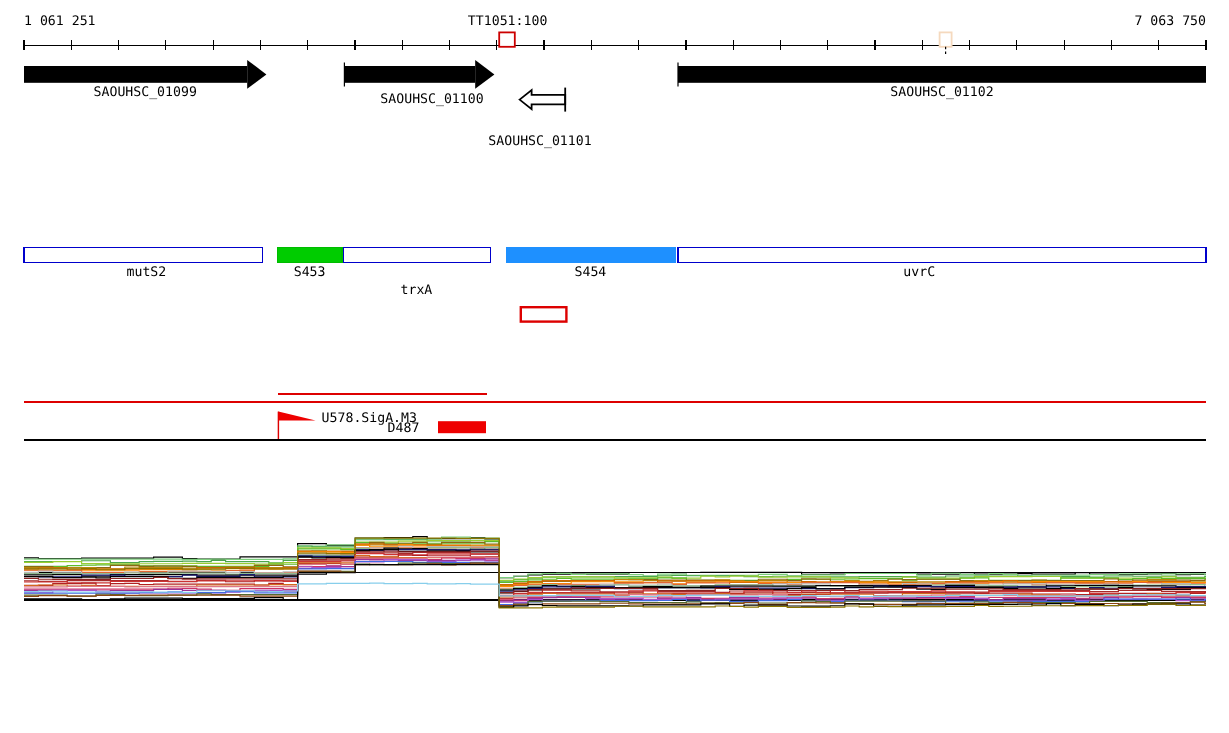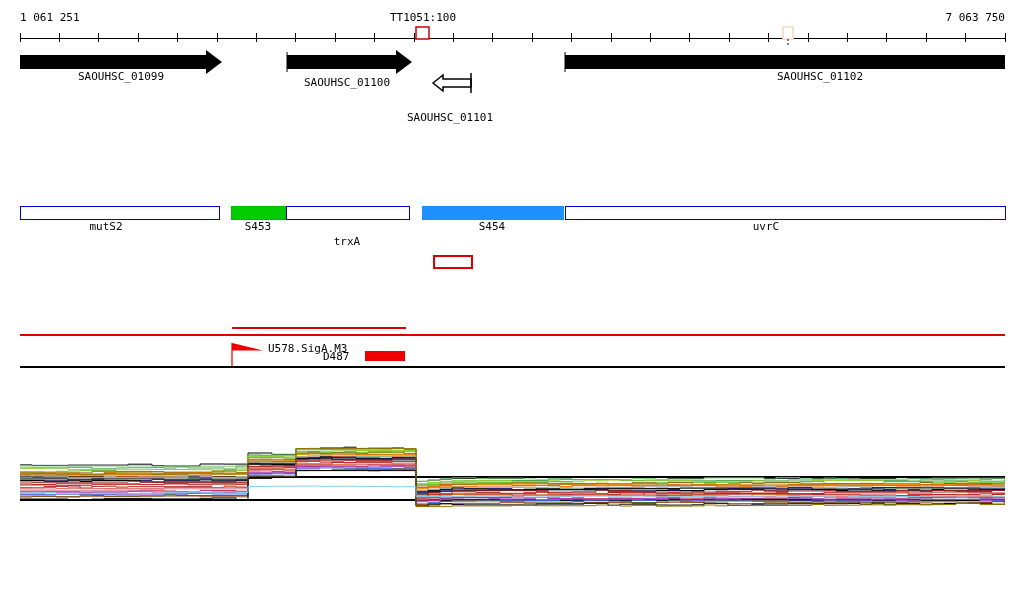--- a/index.html
+++ b/index.html
@@ -124,25 +124,25 @@
       <path d="M20 577.0L32 577.0L32 577.0L44 577.0L44 577.5L56 577.5L56 577.5L68 577.5L68 577.4L80 577.4L80 577.4L92 577.4L92 577.4L104 577.4L104 577.4L116 577.4L116 577.4L128 577.4L128 577.4L140 577.4L140 576.4L152 576.4L152 577.5L164 577.5L164 577.5L176 577.5L176 577.5L188 577.5L188 577.5L200 577.5L200 576.8L212 576.8L212 576.8L224 576.8L224 576.8L236 576.8L236 577.2L248 577.2L248 577.2L260 577.2L260 577.1L272 577.1L272 565.3L284 565.3L284 564.2L296 564.2L296 563.1L308 563.1L308 562.3L320 562.3L320 562.5L332 562.5L332 562.6L344 562.6L344 562.7L356 562.7L356 562.9L368 562.9L368 563.0L380 563.0L380 563.2L392 563.2L392 571.8L404 571.8L404 576.6L416 576.6L416 576.5L428 576.5L428 576.5L440 576.5L440 576.5L452 576.5L452 576.5L464 576.5L464 576.4L476 576.4L476 576.1L488 576.1L488 577.6L500 577.6L500 577.6L512 577.6L512 577.6L524 577.6L524 577.6L536 577.6L536 577.5L548 577.5L548 577.5L560 577.5L560 577.5L572 577.5L572 575.8L584 575.8L584 575.8L596 575.8L596 575.7L608 575.7L608 575.7L620 575.7L620 575.7L632 575.7L632 575.7L644 575.7L644 577.4L656 577.4L656 577.4L668 577.4L668 577.3L680 577.3L680 577.3L692 577.3L692 577.3L704 577.3L704 577.3L716 577.3L716 577.3L728 577.3L728 577.2L740 577.2L740 577.2L752 577.2L752 577.2L764 577.2L764 576.8L776 576.8L776 576.9L788 576.9L788 576.8L800 576.8L800 576.7L812 576.7L812 576.7L824 576.7L824 576.7L836 576.7L836 576.9L848 576.9L848 576.8L860 576.8L860 575.4L872 575.4L872 575.7L884 575.7L884 575.7L896 575.7L896 575.7L908 575.7L908 575.3L920 575.3L920 575.3L932 575.3L932 576.6L944 576.6L944 576.6L956 576.6L956 576.6L968 576.6L968 576.5L980 576.5L980 576.5L992 576.5L992 576.0L1004 576.0L1004 576.0L1005 576.0" fill="none" stroke="#8b6342" stroke-width="1"></path>
       <path d="M20 574.0L32 574.0L32 574.3L44 574.3L44 574.3L56 574.3L56 574.3L68 574.3L68 574.3L80 574.3L80 574.3L92 574.3L92 574.3L104 574.3L104 574.8L116 574.8L116 574.8L128 574.8L128 574.4L140 574.4L140 574.4L152 574.4L152 573.8L164 573.8L164 573.8L176 573.8L176 573.8L188 573.8L188 573.8L200 573.8L200 574.1L212 574.1L212 574.1L224 574.1L224 573.9L236 573.9L236 574.5L248 574.5L248 574.5L260 574.5L260 574.5L272 574.5L272 574.5L284 574.5L284 574.5L296 574.5L296 574.8L308 574.8L308 574.3L320 574.3L320 574.7L332 574.7L332 574.7L344 574.7L344 574.5L356 574.5L356 574.5L368 574.5L368 573.1L380 573.1L380 573.1L392 573.1L392 573.3L404 573.3L404 574.1L416 574.1L416 574.1L428 574.1L428 574.1L440 574.1L440 573.4L452 573.4L452 573.9L464 573.9L464 573.5L476 573.5L476 573.5L488 573.5L488 573.1L500 573.1L500 573.1L512 573.1L512 573.1L524 573.1L524 568.5L536 568.5L536 568.5L548 568.5L548 568.5L560 568.5L560 573.5L572 573.5L572 573.3L584 573.3L584 574.2L596 574.2L596 573.9L608 573.9L608 573.4L620 573.4L620 573.4L632 573.4L632 573.4L644 573.4L644 574.9L656 574.9L656 574.9L668 574.9L668 574.9L680 574.9L680 574.9L692 574.9L692 574.9L704 574.9L704 573.8L716 573.8L716 574.1L728 574.1L728 573.3L740 573.3L740 573.8L752 573.8L752 573.7L764 573.7L764 573.7L776 573.7L776 573.7L788 573.7L788 573.2L800 573.2L800 574.8L812 574.8L812 573.8L824 573.8L824 573.8L836 573.8L836 574.5L848 574.5L848 573.4L860 573.4L860 573.4L872 573.4L872 573.4L884 573.4L884 573.7L896 573.7L896 573.7L908 573.7L908 573.5L920 573.5L920 573.2L932 573.2L932 573.4L944 573.4L944 573.4L956 573.4L956 573.4L968 573.4L968 573.4L980 573.4L980 573.4L992 573.4L992 573.4L1004 573.4L1004 573.4L1005 573.4" fill="none" stroke="#000000" stroke-width="1"></path>
       <path d="M20 587.7L32 587.7L32 589.5L44 589.5L44 591.1L56 591.1L56 592.5L68 592.5L68 592.6L80 592.6L80 595.6L92 595.6L92 595.5L104 595.5L104 594.9L116 594.9L116 595.1L128 595.1L128 595.3L140 595.3L140 595.2L152 595.2L152 596.6L164 596.6L164 596.8L176 596.8L176 597.5L188 597.5L188 597.7L200 597.7L200 597.5L212 597.5L212 597.7L224 597.7L224 597.7L236 597.7L236 597.4L248 597.4L248 597.4L260 597.4L260 597.4L272 597.4L272 597.0L284 597.0L284 597.0L296 597.0L296 597.0L308 597.0L308 596.5L320 596.5L320 596.5L332 596.5L332 597.9L344 597.9L344 597.9L356 597.9L356 597.9L368 597.9L368 597.9L380 597.9L380 593.6L392 593.6L392 590.7L404 590.7L404 590.8L416 590.8L416 590.2L428 590.2L428 589.6L440 589.6L440 590.0L452 590.0L452 590.0L464 590.0L464 588.1L476 588.1L476 589.4L488 589.4L488 589.4L500 589.4L500 589.4L512 589.4L512 589.1L524 589.1L524 589.6L536 589.6L536 589.6L548 589.6L548 589.7L560 589.7L560 589.7L572 589.7L572 589.7L584 589.7L584 589.7L596 589.7L596 589.7L608 589.7L608 589.6L620 589.6L620 589.6L632 589.6L632 589.5L644 589.5L644 589.8L656 589.8L656 589.8L668 589.8L668 589.8L680 589.8L680 588.8L692 588.8L692 588.8L704 588.8L704 588.9L716 588.9L716 588.9L728 588.9L728 588.6L740 588.6L740 588.6L752 588.6L752 588.7L764 588.7L764 589.5L776 589.5L776 589.8L788 589.8L788 590.0L800 590.0L800 590.0L812 590.0L812 590.5L824 590.5L824 590.5L836 590.5L836 590.5L848 590.5L848 589.7L860 589.7L860 589.7L872 589.7L872 589.7L884 589.7L884 589.7L896 589.7L896 589.7L908 589.7L908 589.5L920 589.5L920 590.4L932 590.4L932 590.5L944 590.5L944 590.4L956 590.4L956 590.5L968 590.5L968 590.5L980 590.5L980 590.5L992 590.5L992 590.0L1004 590.0L1004 589.8L1005 589.8" fill="none" stroke="#8b8000" stroke-width="1"></path>
     </svg>
 
   <div class="lbl" style="left:20px;top:12px">1 061 251</div>
   <div class="lbl" style="right:19px;top:12px">7 063 750</div>
   <div class="lbl c" style="left:423px;top:12px">TT1051:100</div>
 
   <div class="lbl c" style="left:121px;top:71px">SAOUHSC_01099</div>
-  <div class="lbl c" style="left:347px;top:77px">SAOUHSC_01100</div>
+  <div class="lbl c" style="left:360px;top:77px">SAOUHSC_01100</div>
   <div class="lbl c" style="left:450px;top:112px">SAOUHSC_01101</div>
-  <div class="lbl c" style="left:820px;top:71px">SAOUHSC_01102</div>
+  <div class="lbl c" style="left:785px;top:71px">SAOUHSC_01102</div>
 
-  <div class="lbl c" style="left:106px;top:221px">mutS2</div>
+  <div class="lbl c" style="left:122px;top:221px">mutS2</div>
   <div class="lbl c" style="left:258px;top:221px">S453</div>
   <div class="lbl c" style="left:347px;top:236px">trxA</div>
   <div class="lbl c" style="left:492px;top:221px">S454</div>
   <div class="lbl c" style="left:766px;top:221px">uvrC</div>
 
   <div class="lbl" style="left:268px;top:343px">U578.SigA.M3</div>
   <div class="lbl" style="left:323px;top:351px">D487</div>
 </div>
 
 </body></html>

